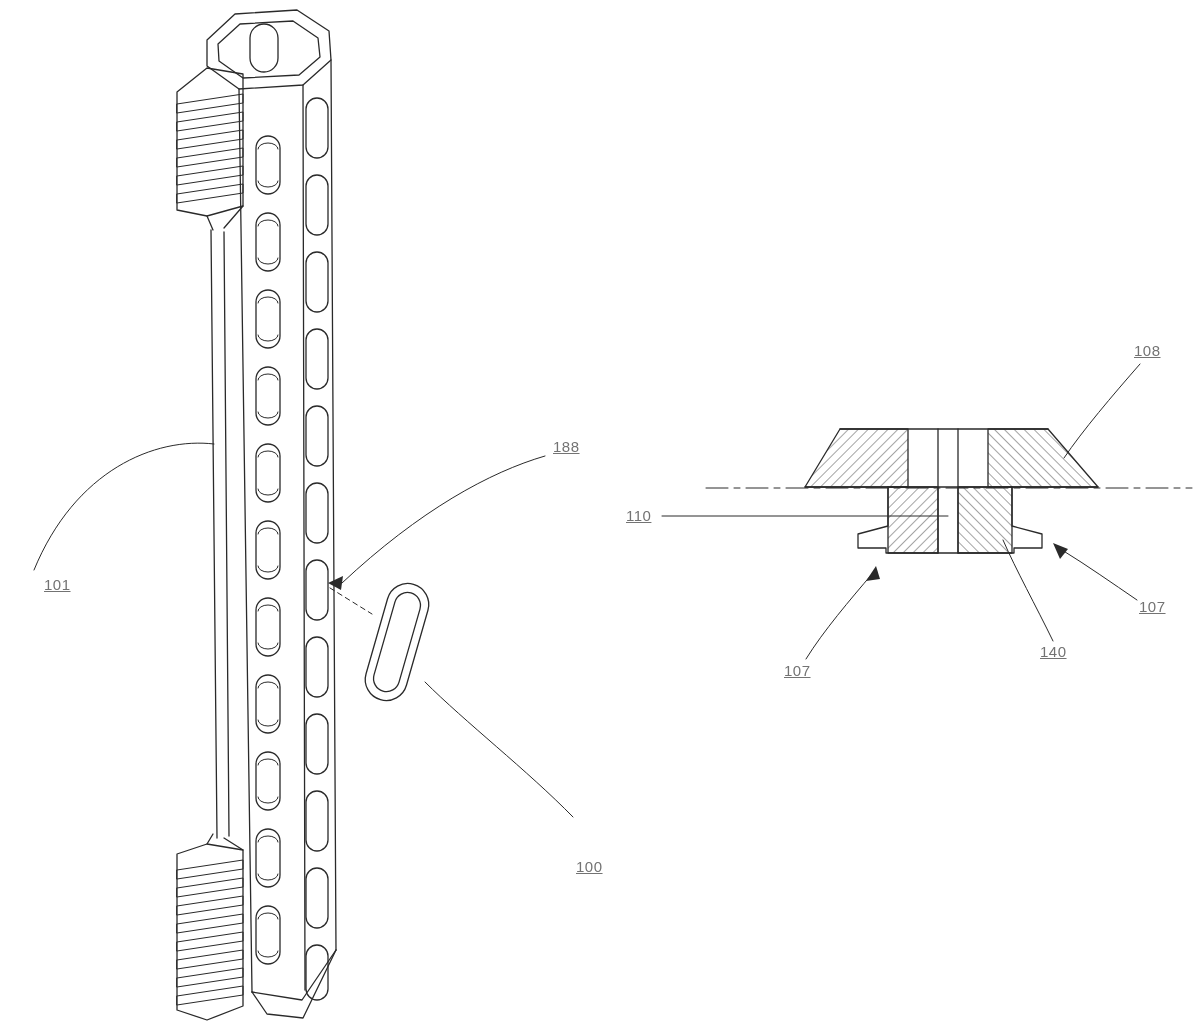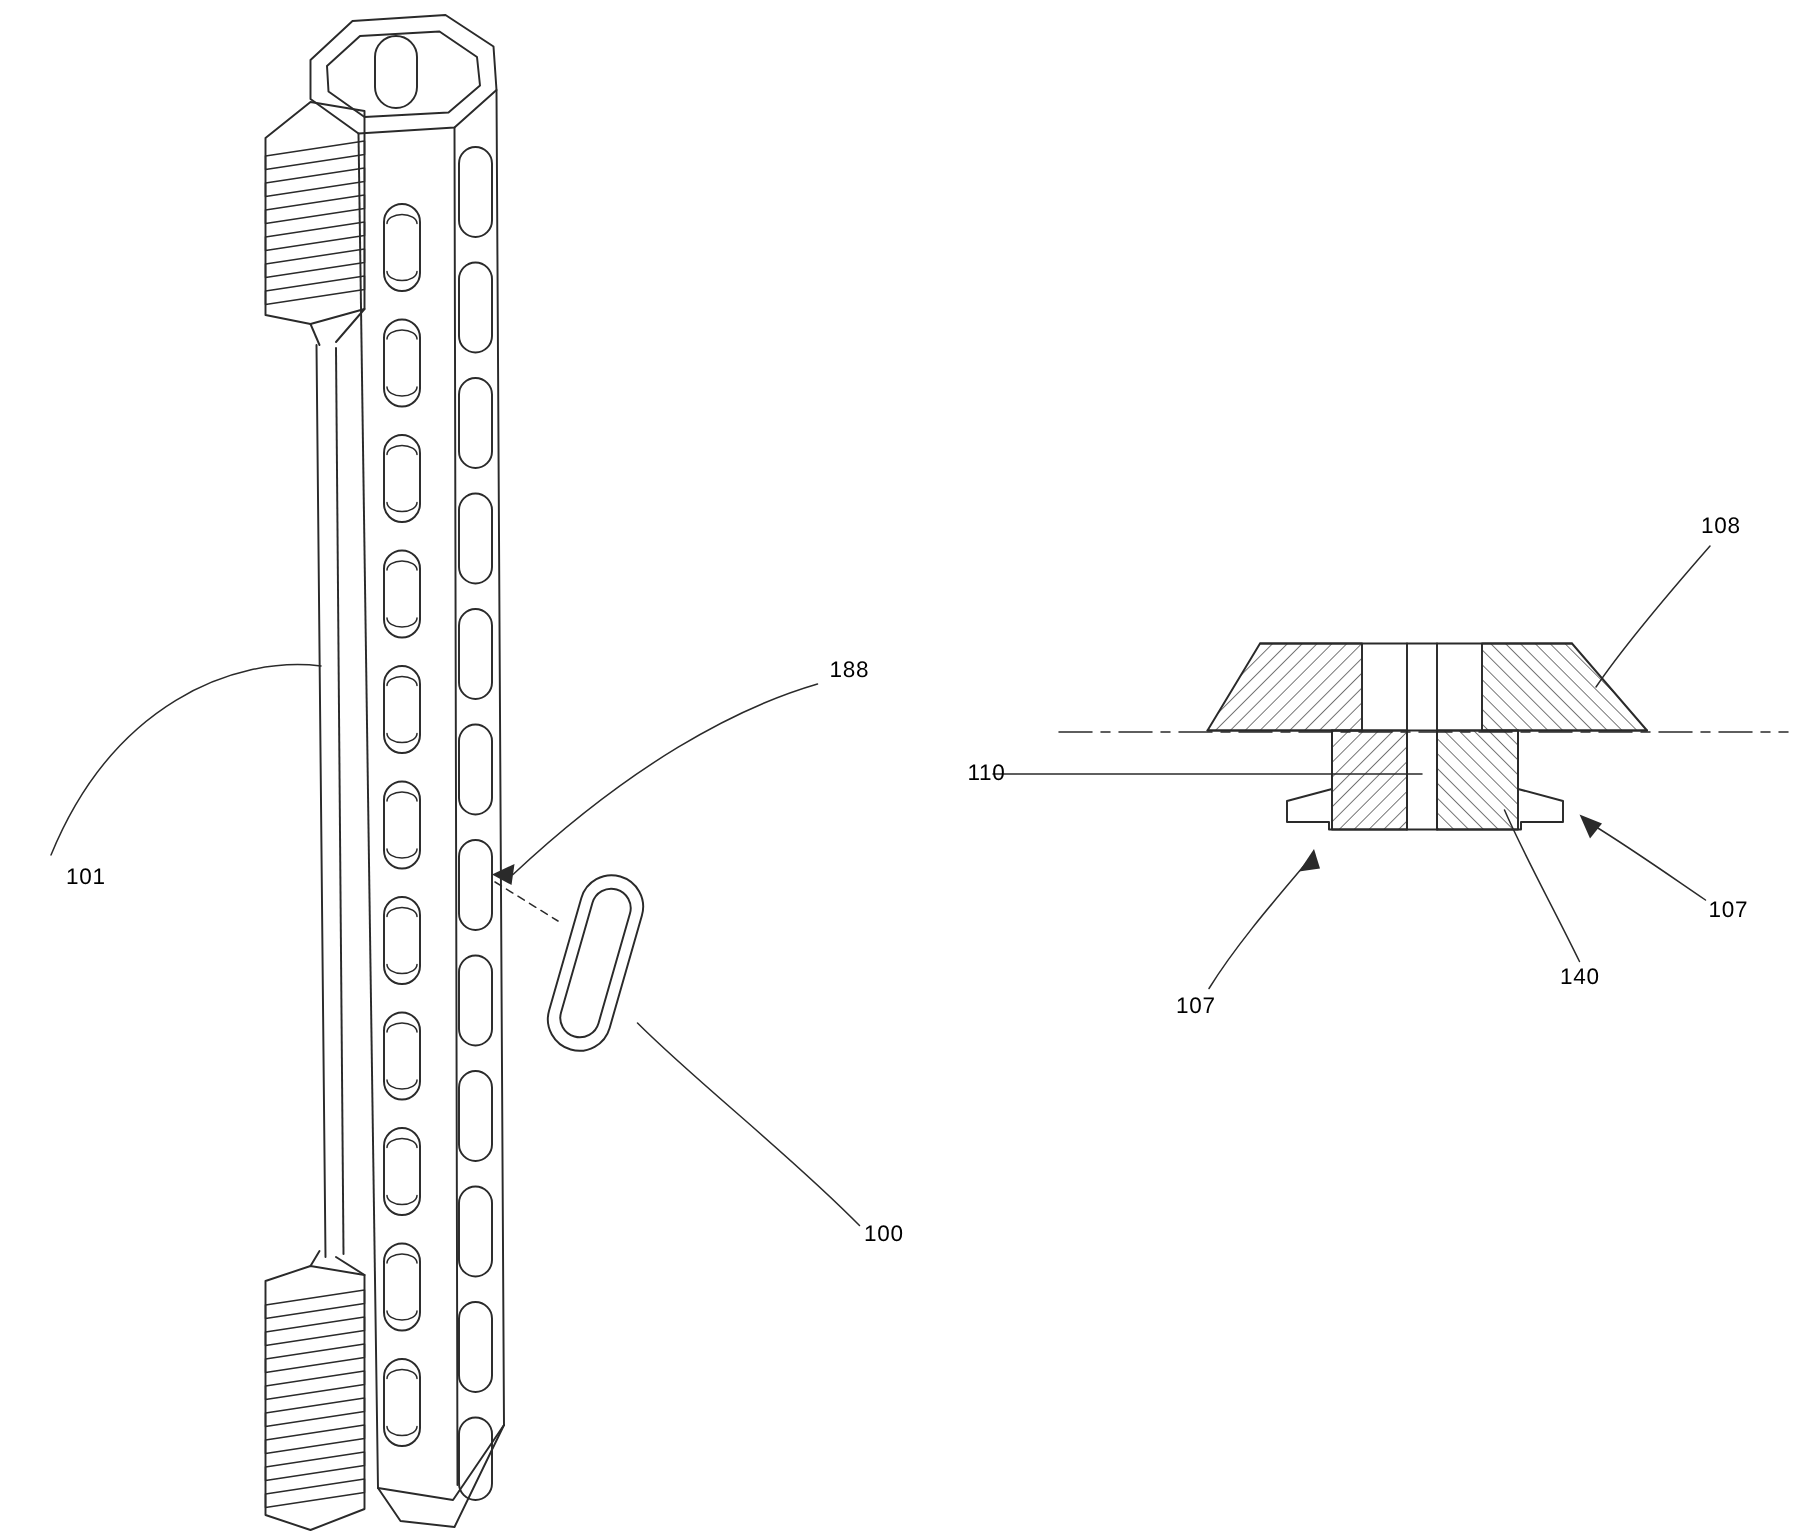--- a/index.html
+++ b/index.html
@@ -11,23 +11,24 @@
     overflow:hidden;
   }
   .drawing{position:absolute;left:0;top:0;}
   .stroke{stroke:#2a2a2a;fill:none;stroke-width:1.3;stroke-linejoin:round;stroke-linecap:round;}
   .thin{stroke:#2a2a2a;fill:none;stroke-width:1;stroke-linejoin:round;stroke-linecap:round;}
   .hatched{stroke:#2a2a2a;stroke-width:1.3;stroke-linejoin:round;}
   .arrow{fill:#2a2a2a;stroke:none;}
   .ref{
     position:absolute;
     font-size:15px;
-    color:#000000;
+    color:#737373;
     letter-spacing:0.5px;
     white-space:nowrap;
+    text-decoration:underline;
   }
 </style>
 </head>
 <body>
 
 <div class="canvas">
 
   <svg class="drawing" width="1200" height="1022" viewBox="0 0 1200 1022">
 
     <defs>
@@ -167,20 +168,20 @@
       <path class="thin" d="M1137 600 C1112 583 1088 566 1062 550"></path>
       <polygon class="arrow" points="1053,543 1068,549 1060,559"></polygon>
       <path class="thin" d="M1053 641 C1036 606 1016 570 1003 540"></path>
       <path class="thin" d="M806 659 C824 630 850 600 872 574"></path>
       <polygon class="arrow" points="876,566 866,581 880,579"></polygon>
     </g>
   </svg>
 
   <div class="ref" style="left:8px;   top:576px;margin-left:36px;">101</div>
   <div class="ref" style="left:553px; top:438px;">188</div>
-  <div class="ref" style="left:576px; top:814px;text-align:right;">100</div>
+  <div class="ref" style="left:576px; top:858px;text-align:right;">100</div>
   <div class="ref" style="left:1134px;top:342px;">108</div>
-  <div class="ref" style="left:626px; top:507px;margin-left:19px;">110</div>
+  <div class="ref" style="left:626px; top:507px;">110</div>
   <div class="ref" style="left:1139px;top:598px;">107</div>
   <div class="ref" style="left:1040px;top:643px;">140</div>
   <div class="ref" style="left:784px; top:662px;">107</div>
 
 </div>
 
 </body></html>

